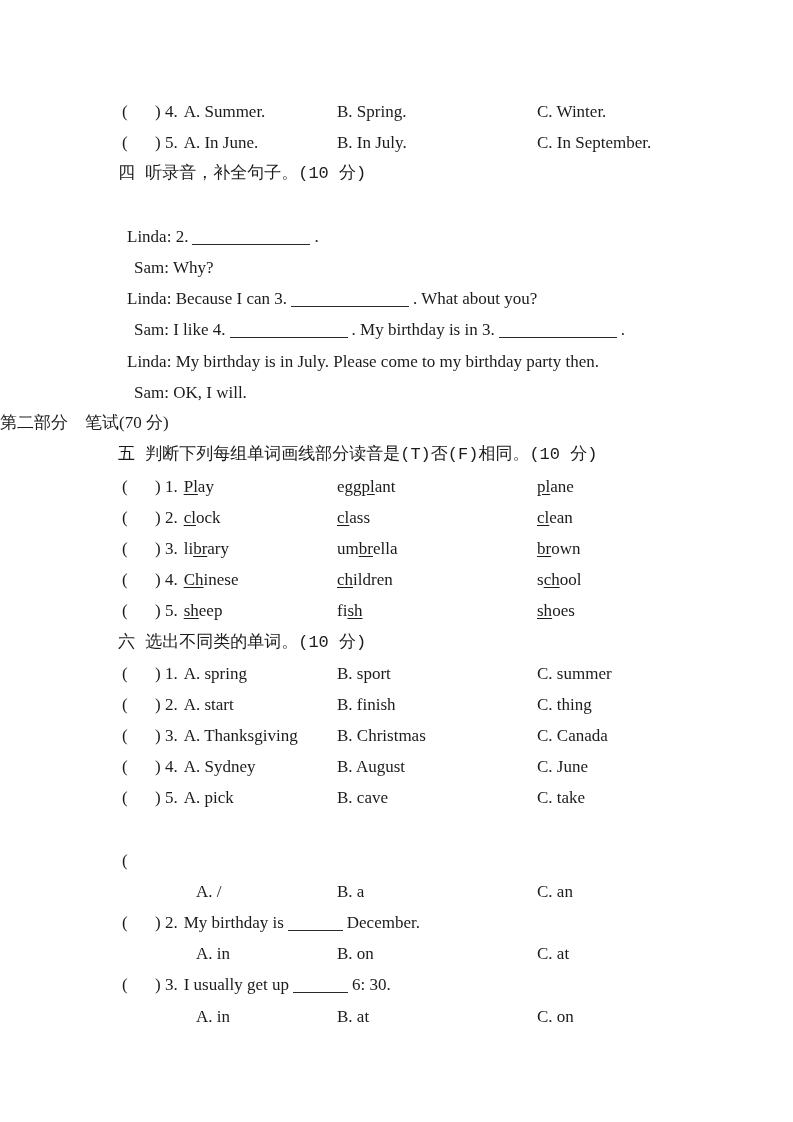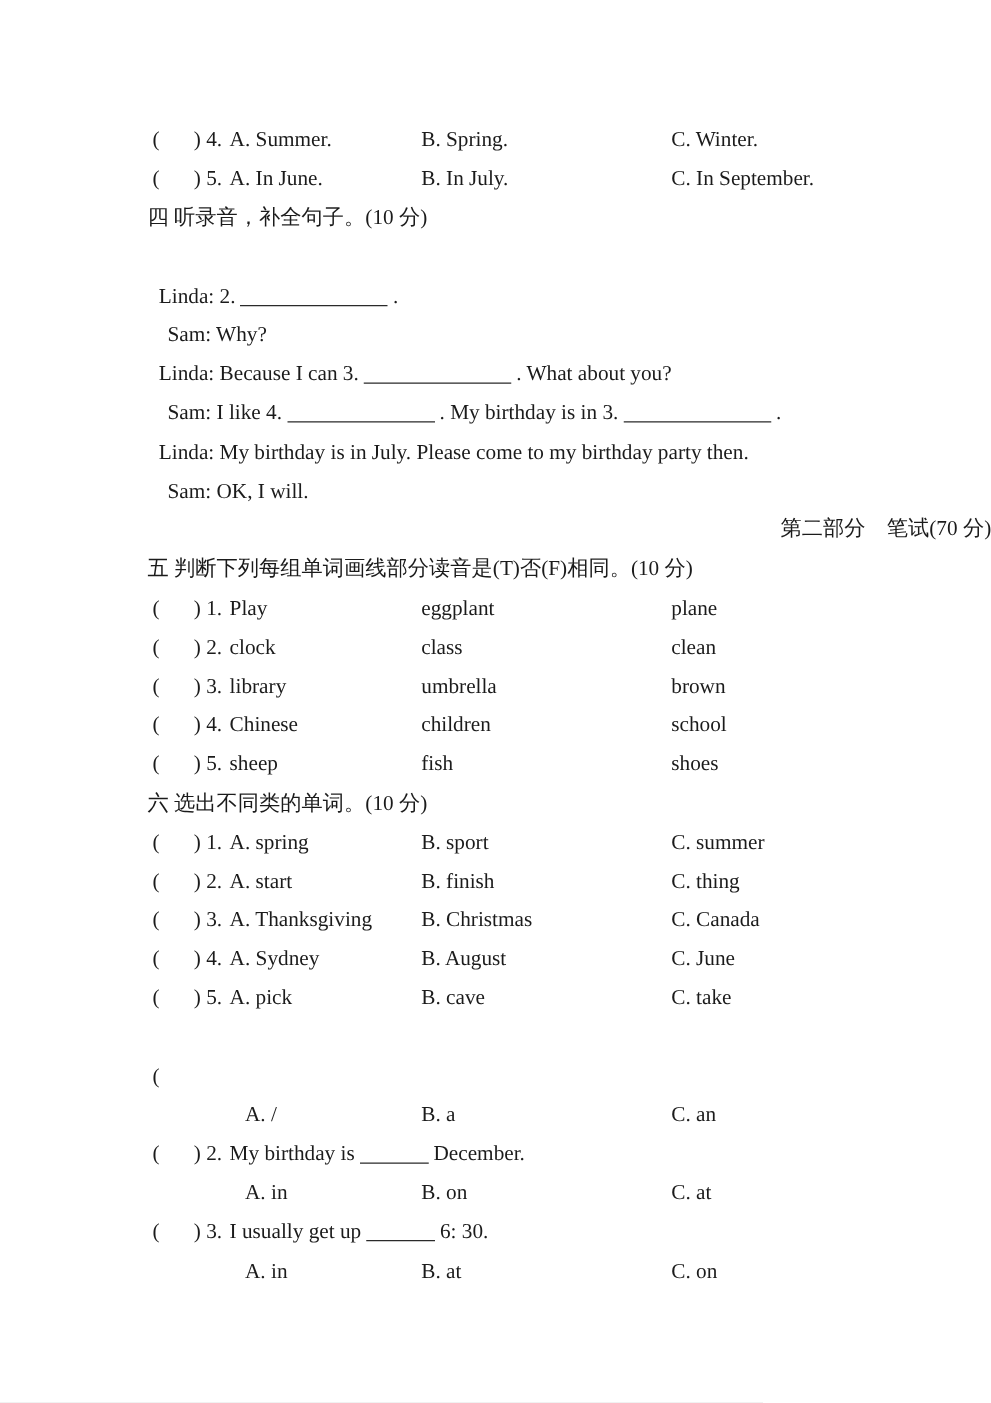--- a/index.html
+++ b/index.html
@@ -14,32 +14,32 @@
     overflow:hidden;
   }
   .line{position:absolute;left:0;right:0;height:24px;line-height:24px;white-space:nowrap;}
   .pos-paren{position:absolute;left:122px;}
   .pos-item{position:absolute;left:155px;}
   .pos-b{position:absolute;left:337px;}
   .pos-c{position:absolute;left:537px;}
   .pos-aopt{position:absolute;left:196px;}
   .pos-sam{position:absolute;left:134px;}
   .pos-linda{position:absolute;left:127px;}
-  .pos-head{position:absolute;left:118px;}
-  .center{text-align:right;}
+  .pos-head{position:absolute;left:118px;font-family:Liberation Mono, monospace;}
+  .center{text-align:left;}
   .no{margin-right:6px;}
   .blank{
     display:inline-block;
     width:118px;height:12px;
     border-bottom:1px solid #2a2a2a;
     vertical-align:-3px;
     margin:0 4px;
   }
   .blank.short{width:55px;}
-  .u{text-underline-offset:2px;}
+  .u{text-decoration:underline;text-underline-offset:2px;}
 </style>
 </head>
 <body>
 
 <div class="page">
 
   <div class="line" style="top:100px">
     <span class="pos-paren">(</span>
     <span class="pos-item"><span class="no">) 4.</span><span>A. Summer.</span></span>
     <span class="pos-b">B. Spring.</span>

